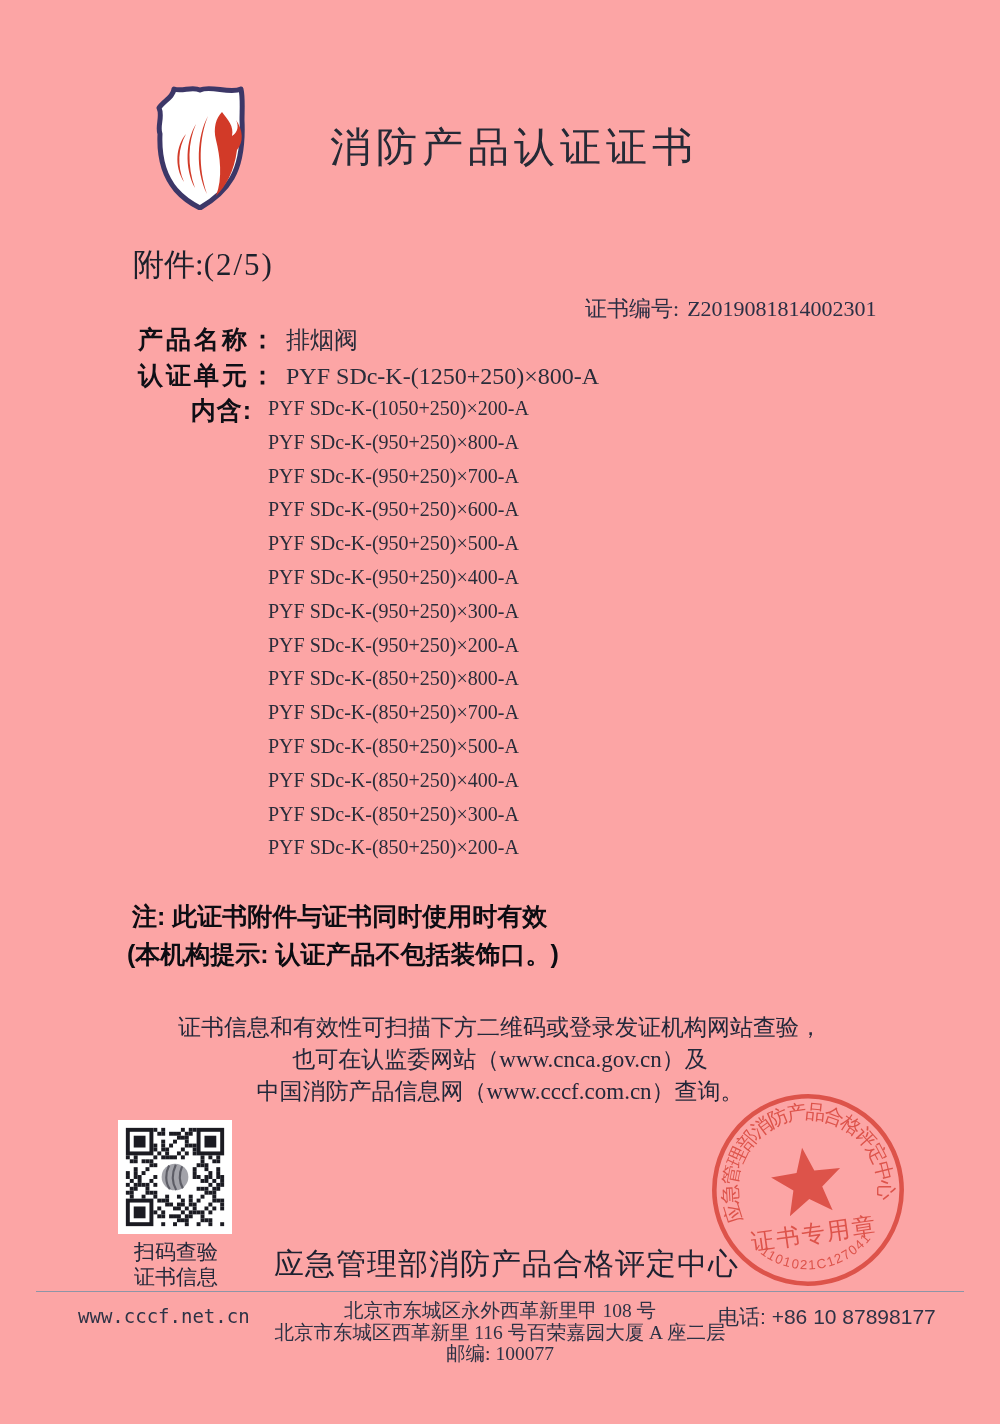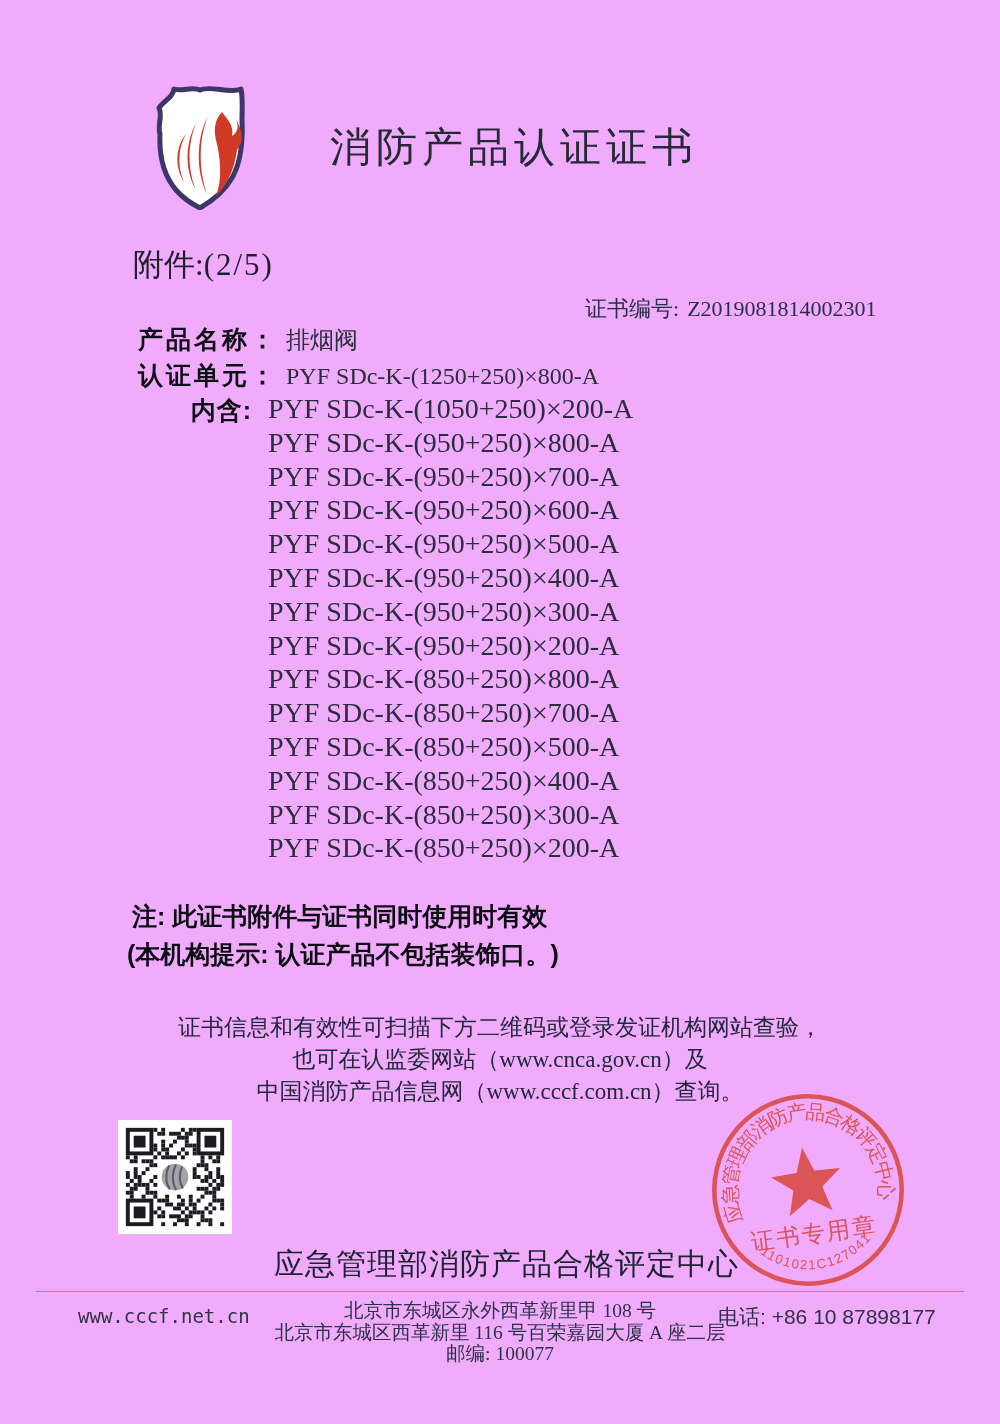--- a/index.html
+++ b/index.html
@@ -1,17 +1,17 @@
 <!DOCTYPE html>
 <html><head>
 <meta charset="utf-8">
 <style>
   html,body{margin:0;padding:0;background:#e8e8e8;}
   .page{
-    position:relative;width:1000px;height:1424px;background:#f0abfc;
+    position:relative;width:1000px;height:1424px;background:#fca5a5;
     margin:0 auto;overflow:hidden;
     font-family:"Liberation Serif","DejaVu Serif",serif;
     color:#2a2d3a;
   }
   
   .logo{position:absolute;left:150px;top:84px;width:100px;height:126px;}
   .title{
     position:absolute;left:330px;top:120px;
     font-size:41px;letter-spacing:5px;color:#252a36;font-weight:400;
     white-space:nowrap;
@@ -30,21 +30,21 @@
   .fieldrow .val{font-size:24px;margin-left:8px;color:#2a2d3a;}
   .row-product{top:323px;}
   .row-unit{top:359px;}
   .includes-label{
     position:absolute;left:120px;top:394px;width:132px;text-align:right;
     font-family:"Liberation Sans","DejaVu Sans",sans-serif;
     font-weight:700;font-size:25px;color:#0f0f16;letter-spacing:1px;
   }
   .includes-list{position:absolute;left:268px;top:392px;}
   .includes-list .item{
-    font-size:28px;line-height:33.8px;color:#2a2d3a;white-space:nowrap;
+    font-size:20px;line-height:33.8px;color:#2a2d3a;white-space:nowrap;
   }
   
   .note{
     position:absolute;font-family:"Liberation Sans","DejaVu Sans",sans-serif;
     font-weight:700;font-size:25px;color:#0c0c12;white-space:nowrap;
   }
   .note1{left:132px;top:900px;}
   .note2{left:127px;top:938px;}
   
   .verify{
@@ -323,20 +323,24 @@
         <rect x="20" y="2" width="7" height="7" fill="#1b1b22"></rect>
         <rect x="21" y="3" width="5" height="5" fill="#ffffff"></rect>
         <rect x="22" y="4" width="3" height="3" fill="#1b1b22"></rect>
         <rect x="2" y="20" width="7" height="7" fill="#1b1b22"></rect>
         <rect x="3" y="21" width="5" height="5" fill="#ffffff"></rect>
         <rect x="4" y="22" width="3" height="3" fill="#1b1b22"></rect>
         <circle cx="14.5" cy="14.5" r="4.2" fill="#ffffff"></circle>
         <circle cx="14.5" cy="14.5" r="3.4" fill="#a3a3aa"></circle>
         <path d="M13 11.6 C12 13.5,12 16,13.2 17.6 M14.7 11.4 C13.7 13.6,13.7 15.9,14.8 17.8 M16.3 11.8 C15.5 13.7,15.6 15.8,16.5 17.4" stroke="#5d5d66" stroke-width="0.55" fill="none"></path>
       </svg>
+    <div class="qr-caption">
+      <div>扫码查验</div>
+      <div>证书信息</div>
+    </div>
   </div>
 
   <div class="issuer">应急管理部消防产品合格评定中心</div>
 
   <svg class="seal" viewBox="0 0 220 220" xmlns="http://www.w3.org/2000/svg" xmlns:xlink="http://www.w3.org/1999/xlink">
     <defs>
       <path id="sealTopArc" d="M 43.1 130.5 A 70 70 0 1 1 176.9 130.5"></path>
       <path id="sealBotArc" d="M 44.6 152.5 A 78 78 0 0 0 175.4 152.5"></path>
     </defs>
     <circle cx="110" cy="110" r="92" fill="none" stroke="#d8463c" stroke-width="4.5"></circle>

